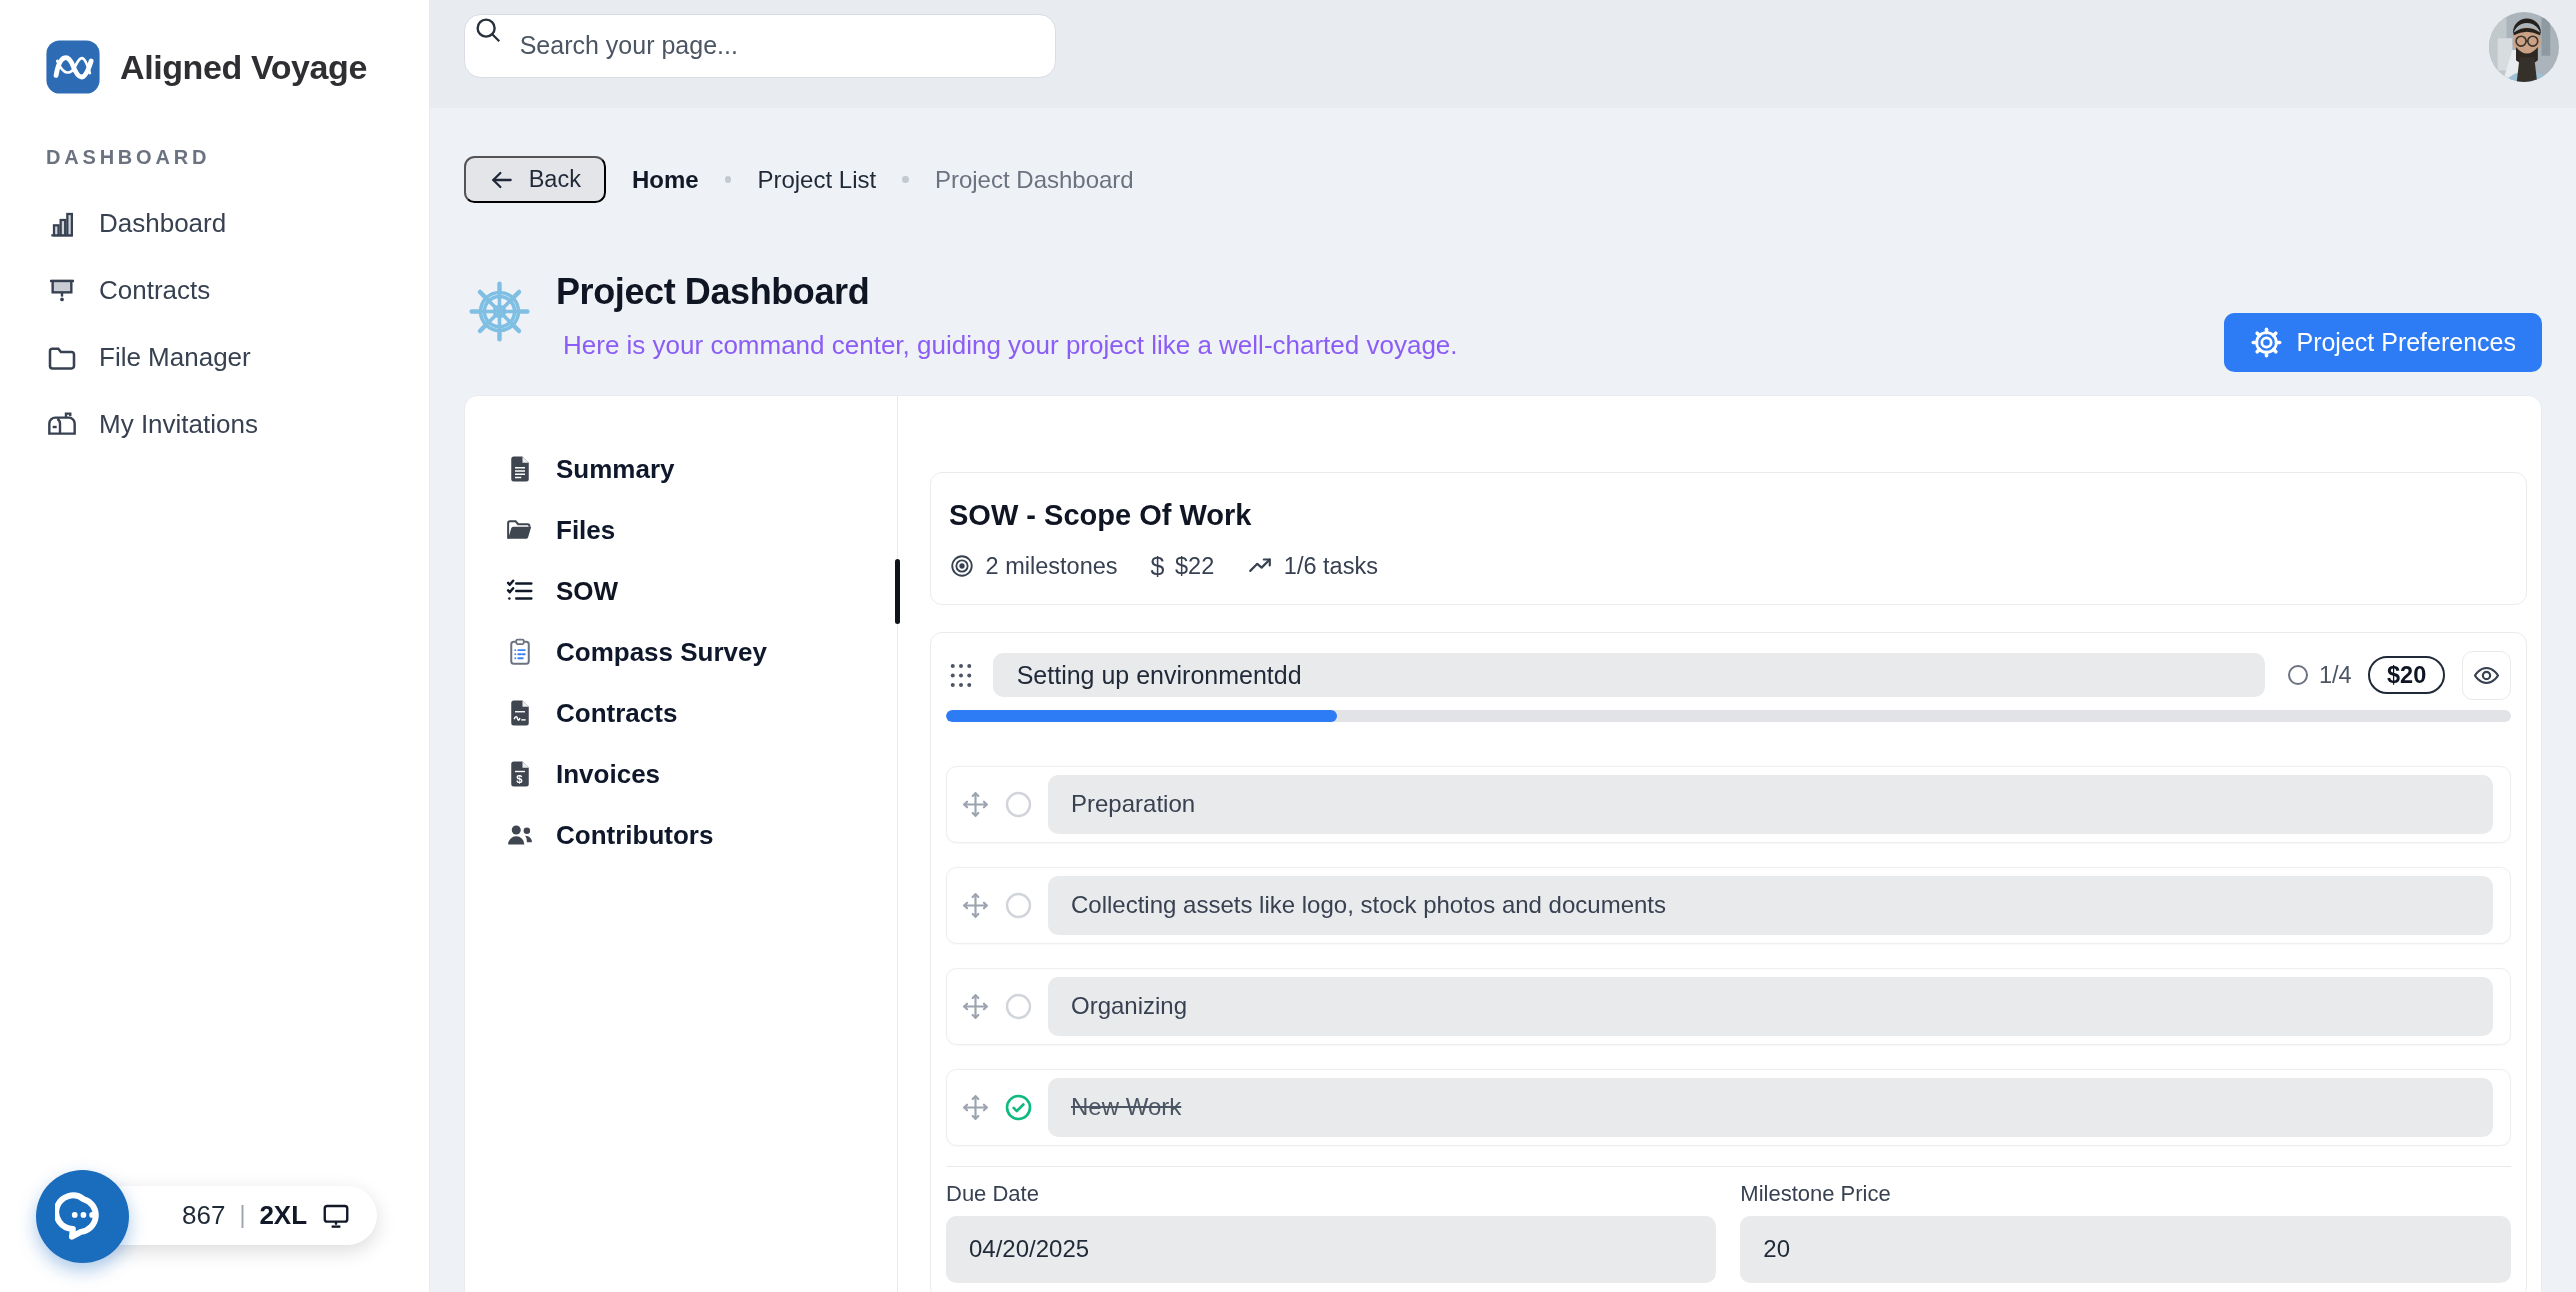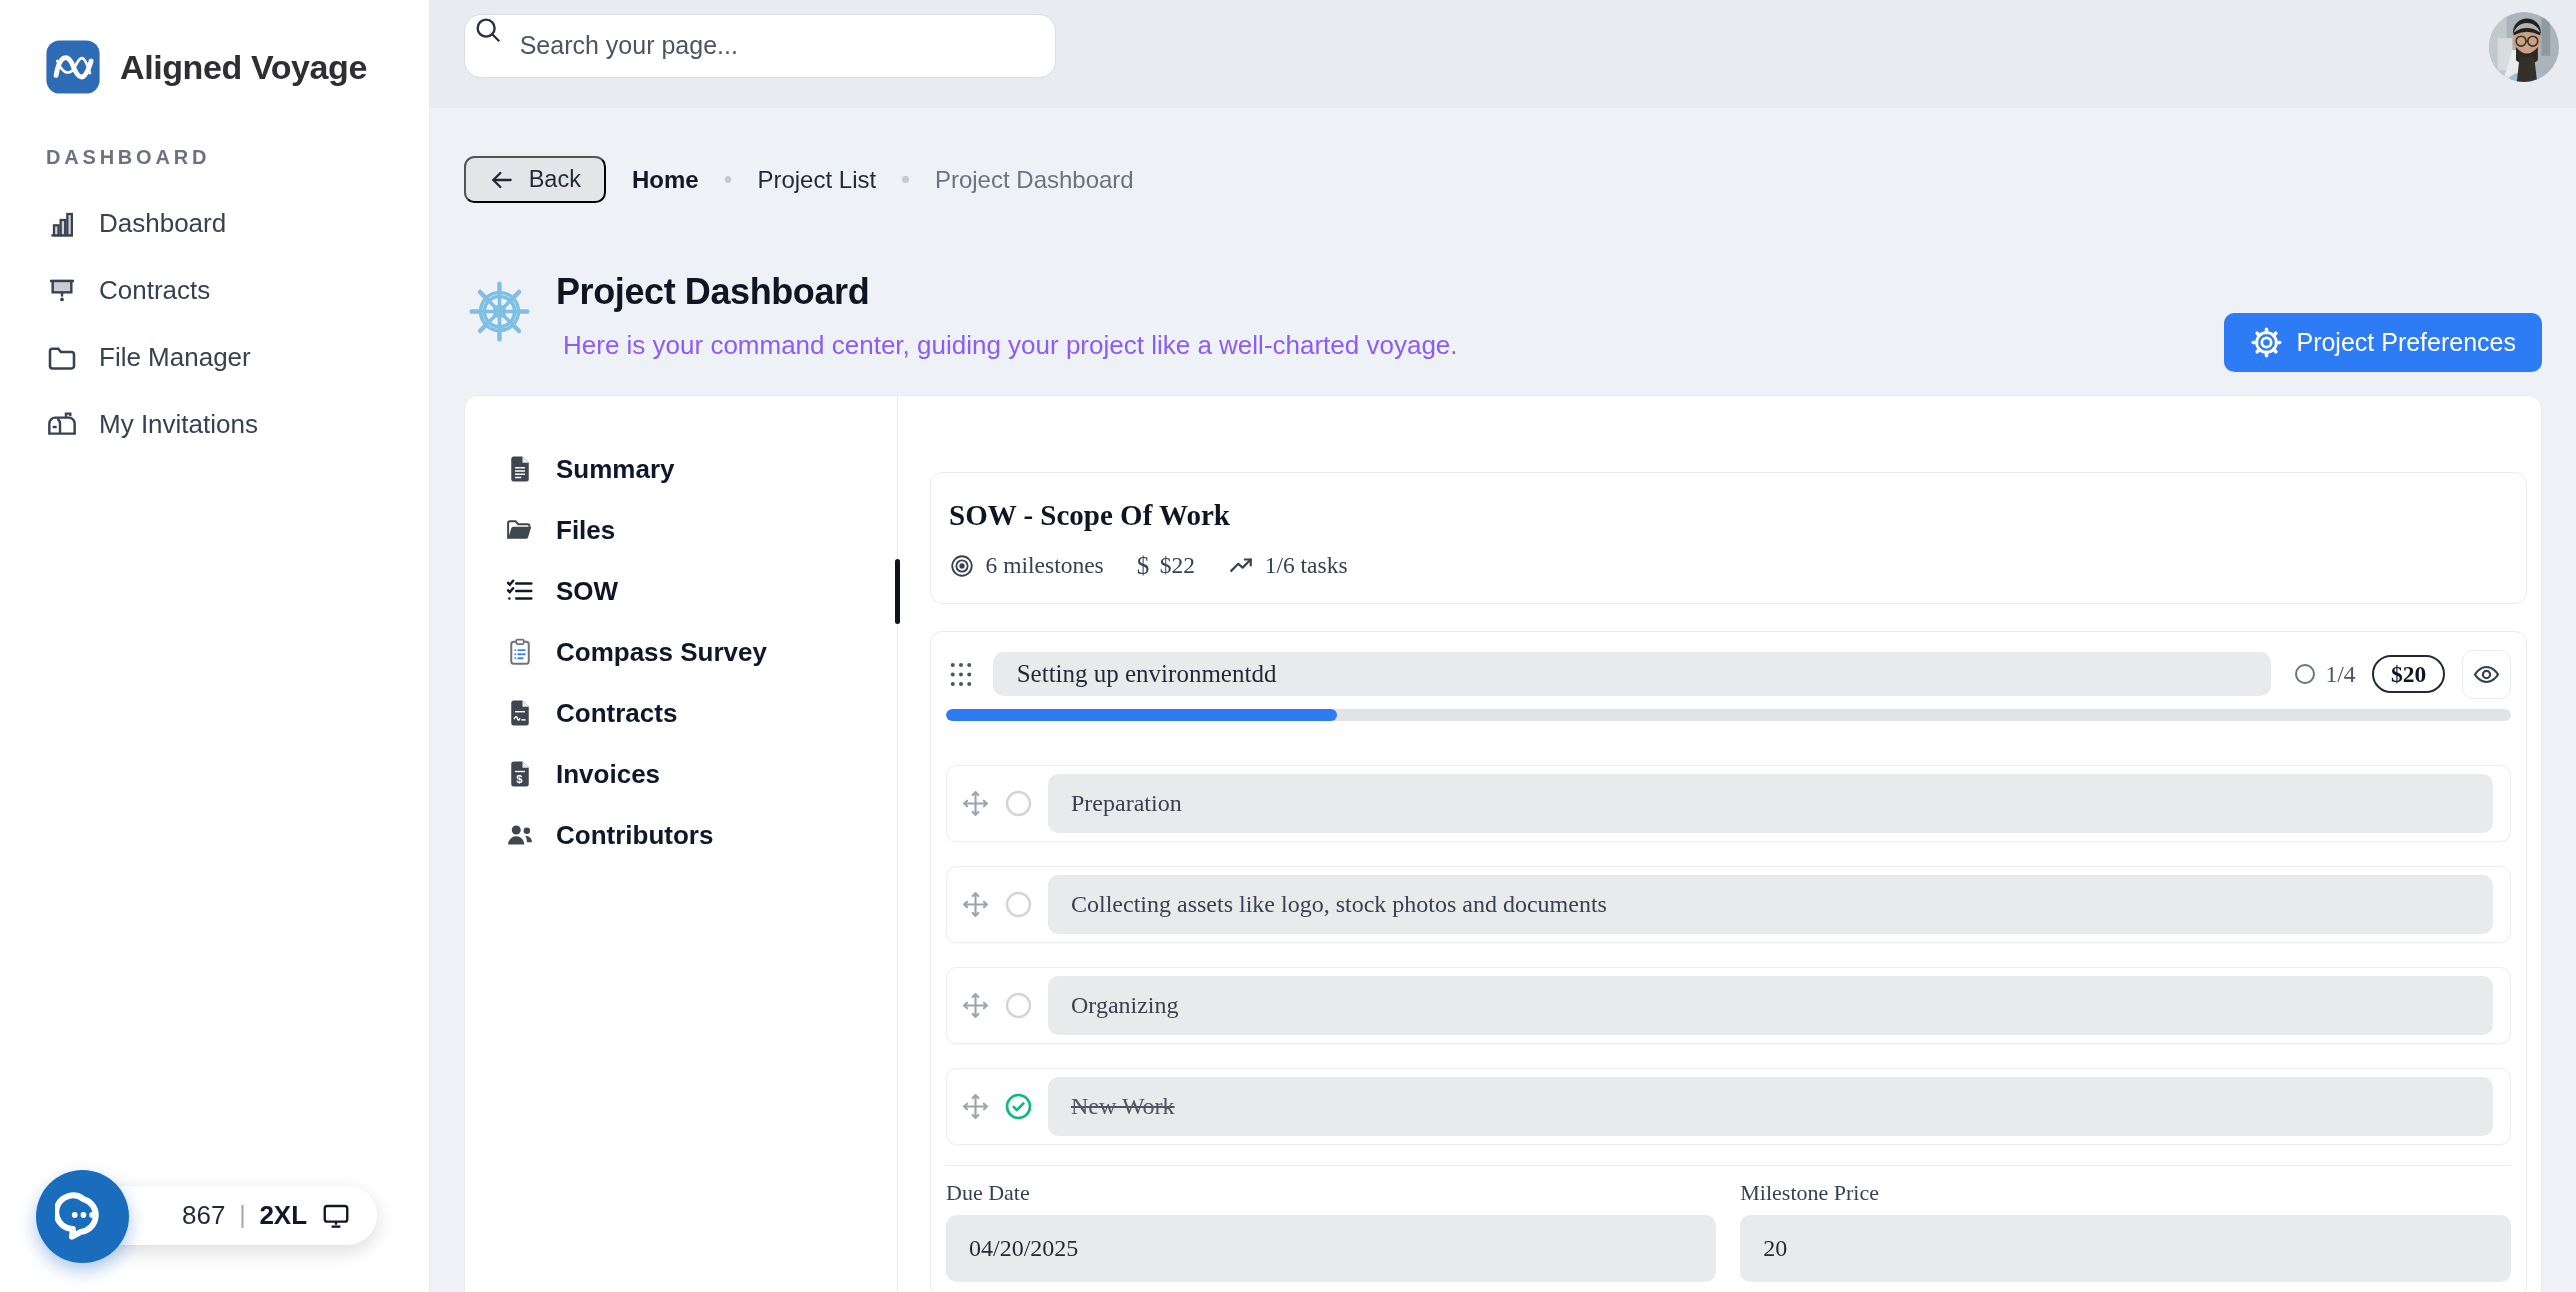--- a/index.html
+++ b/index.html
@@ -72,21 +72,21 @@
   .content-card { position:relative; margin-top:34px; background:#ffffff; border:1.5px solid #e9ebef; border-radius:13.7px;
                   height:941px; display:flex; overflow:hidden; }
   .project-nav { position:relative; width:433px; min-width:433px; border-right:1.5px solid #e7e9ec; padding-top:43px; }
   .pn-item { display:flex; align-items:center; gap:21px; height:61px; padding-left:40px; cursor:pointer; }
   .pn-item svg { width:30px; height:30px; flex:none; }
   .pn-item span { font-size:26px; color:#0f172a; font-weight:700; }
   .pn-item.active span { color:#0f1522; font-weight:600; }
   .active-bar { position:absolute; right:-3px; top:163px; width:5.3px; height:65px; background:#101418; border-radius:3px; }
 
   .sow-panel { flex:1; padding:76px 14.4px 0 32px; }
-  .panel-card { background:#ffffff; border:1.5px solid #e9ebef; border-radius:12px;font-family:Liberation Serif, serif; }
+  .panel-card { background:#ffffff; border:1.5px solid #e9ebef; border-radius:12px; }
 
   .sow-header { padding:26px 18px 23px 18px; }
   .sow-title { font-size:29px; font-weight:700; color:#0f1522; }
   .sow-meta { display:flex; align-items:center; gap:33px; margin-top:20px; }
   .meta-item { display:flex; align-items:center; gap:10.6px; font-size:23.5px; color:#374151; }
   .meta-item svg { width:26px; height:26px; }
   .meta-item .dollar-glyph { font-size:25px; color:#374151; font-weight:500; }
 
   .milestone-card { margin-top:27px; padding:18px 15px 15px 15px; }
   .ms-row { display:flex; align-items:center; gap:16.7px; }
@@ -376,21 +376,21 @@
 
           <div class="panel-card sow-header">
             <div class="sow-title">SOW - Scope Of Work</div>
             <div class="sow-meta">
               <div class="meta-item">
                 <svg viewBox="0 0 24 24" fill="none" stroke="#374151" stroke-width="1.7">
                   <circle cx="12" cy="12" r="9"></circle>
                     <circle cx="12" cy="12" r="5.2"></circle>
                     <circle cx="12" cy="12" r="1.6" fill="#374151"></circle>
                 </svg>
-                <span>6 milestones</span>
+                <span>2 milestones</span>
               </div>
               <div class="meta-item">
                 <span class="dollar-glyph">$</span>
                 <span>$22</span>
               </div>
               <div class="meta-item">
                 <svg viewBox="0 0 24 24" fill="none" stroke="#374151" stroke-width="2" stroke-linecap="round" stroke-linejoin="round">
                   <path d="M3 16.5 9.5 10l4 3.5L21 6"></path>
                     <path d="M15.5 6H21v5.5"></path>
                 </svg>

